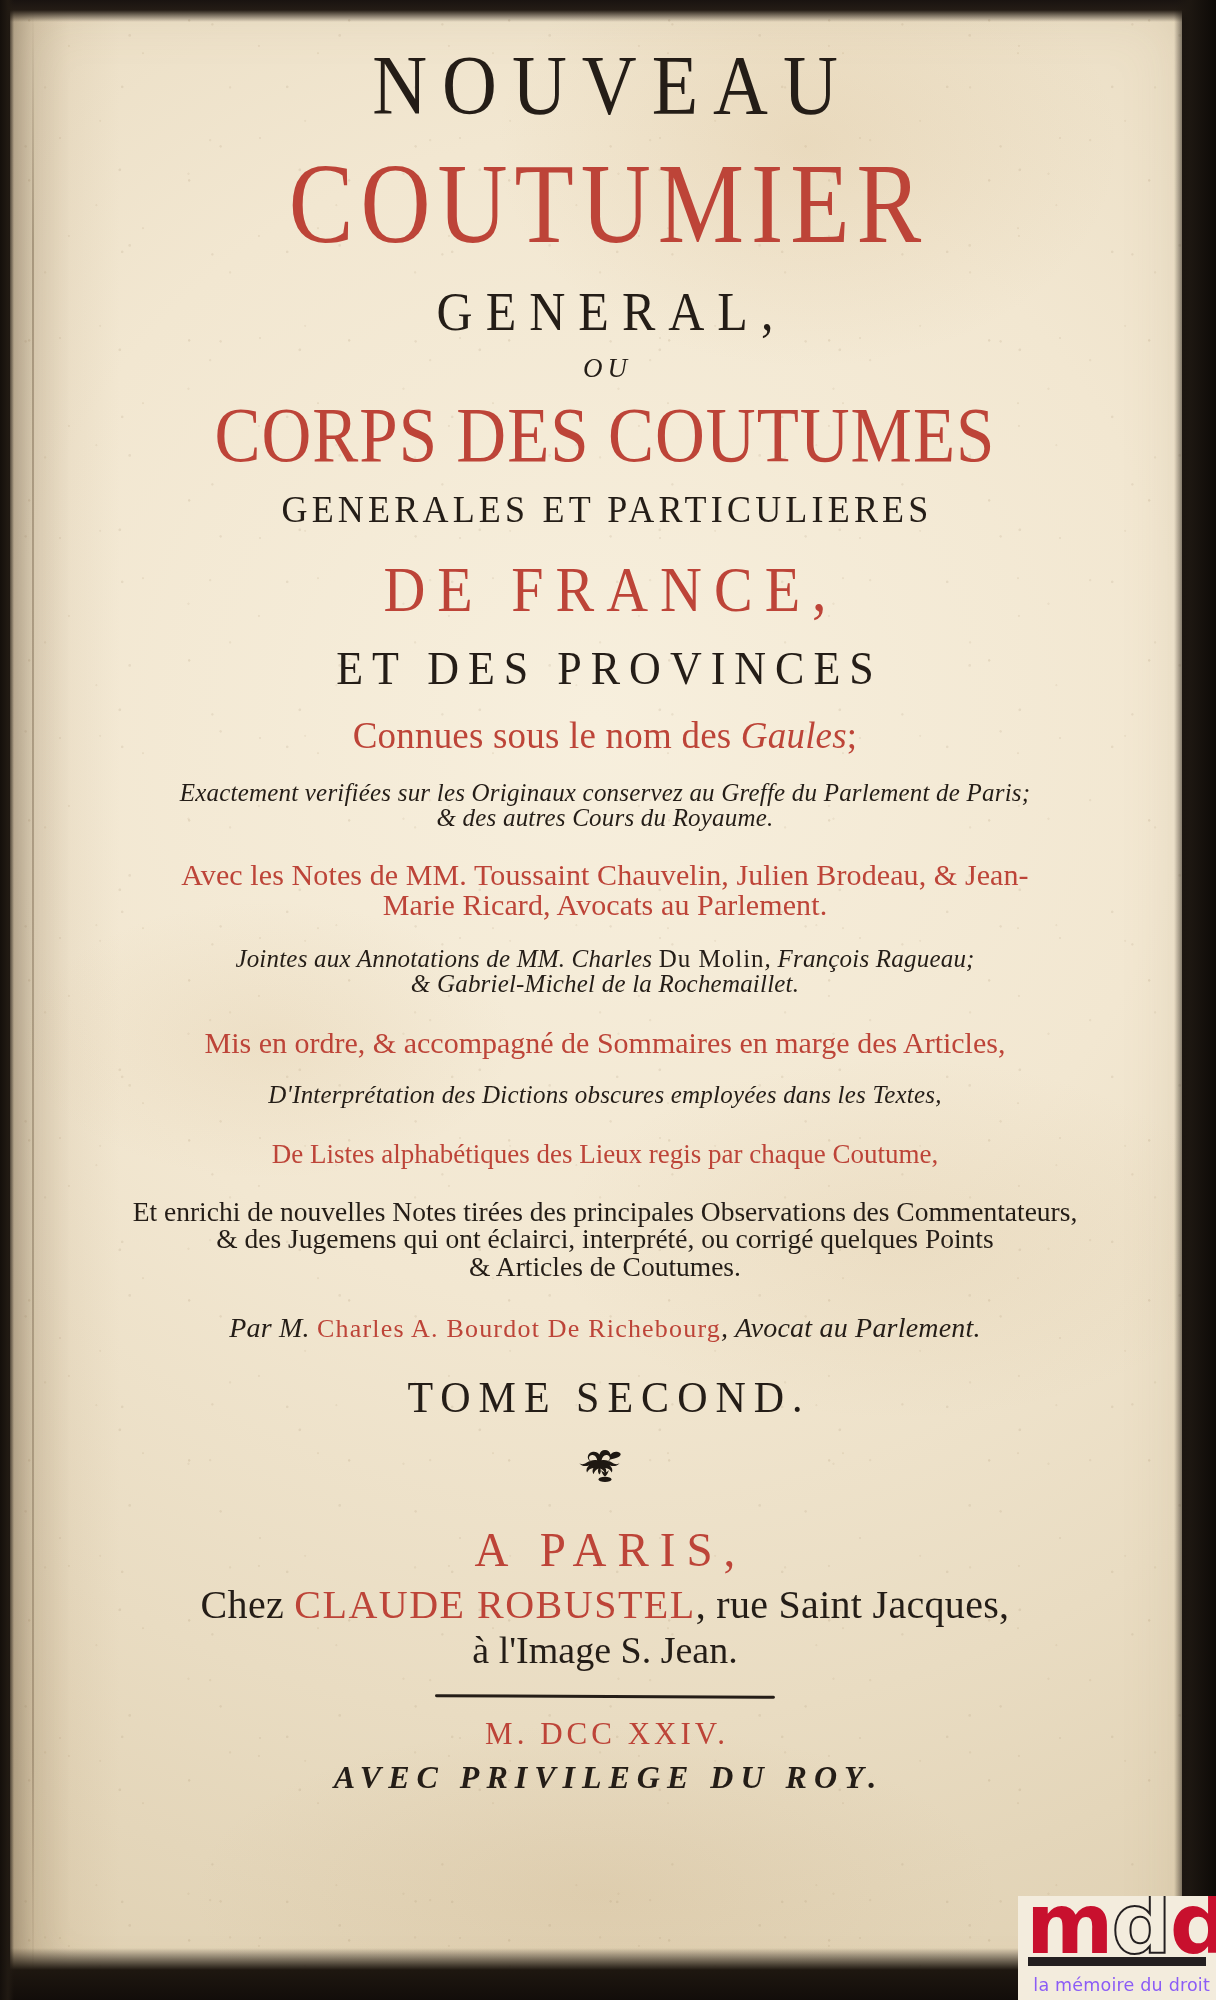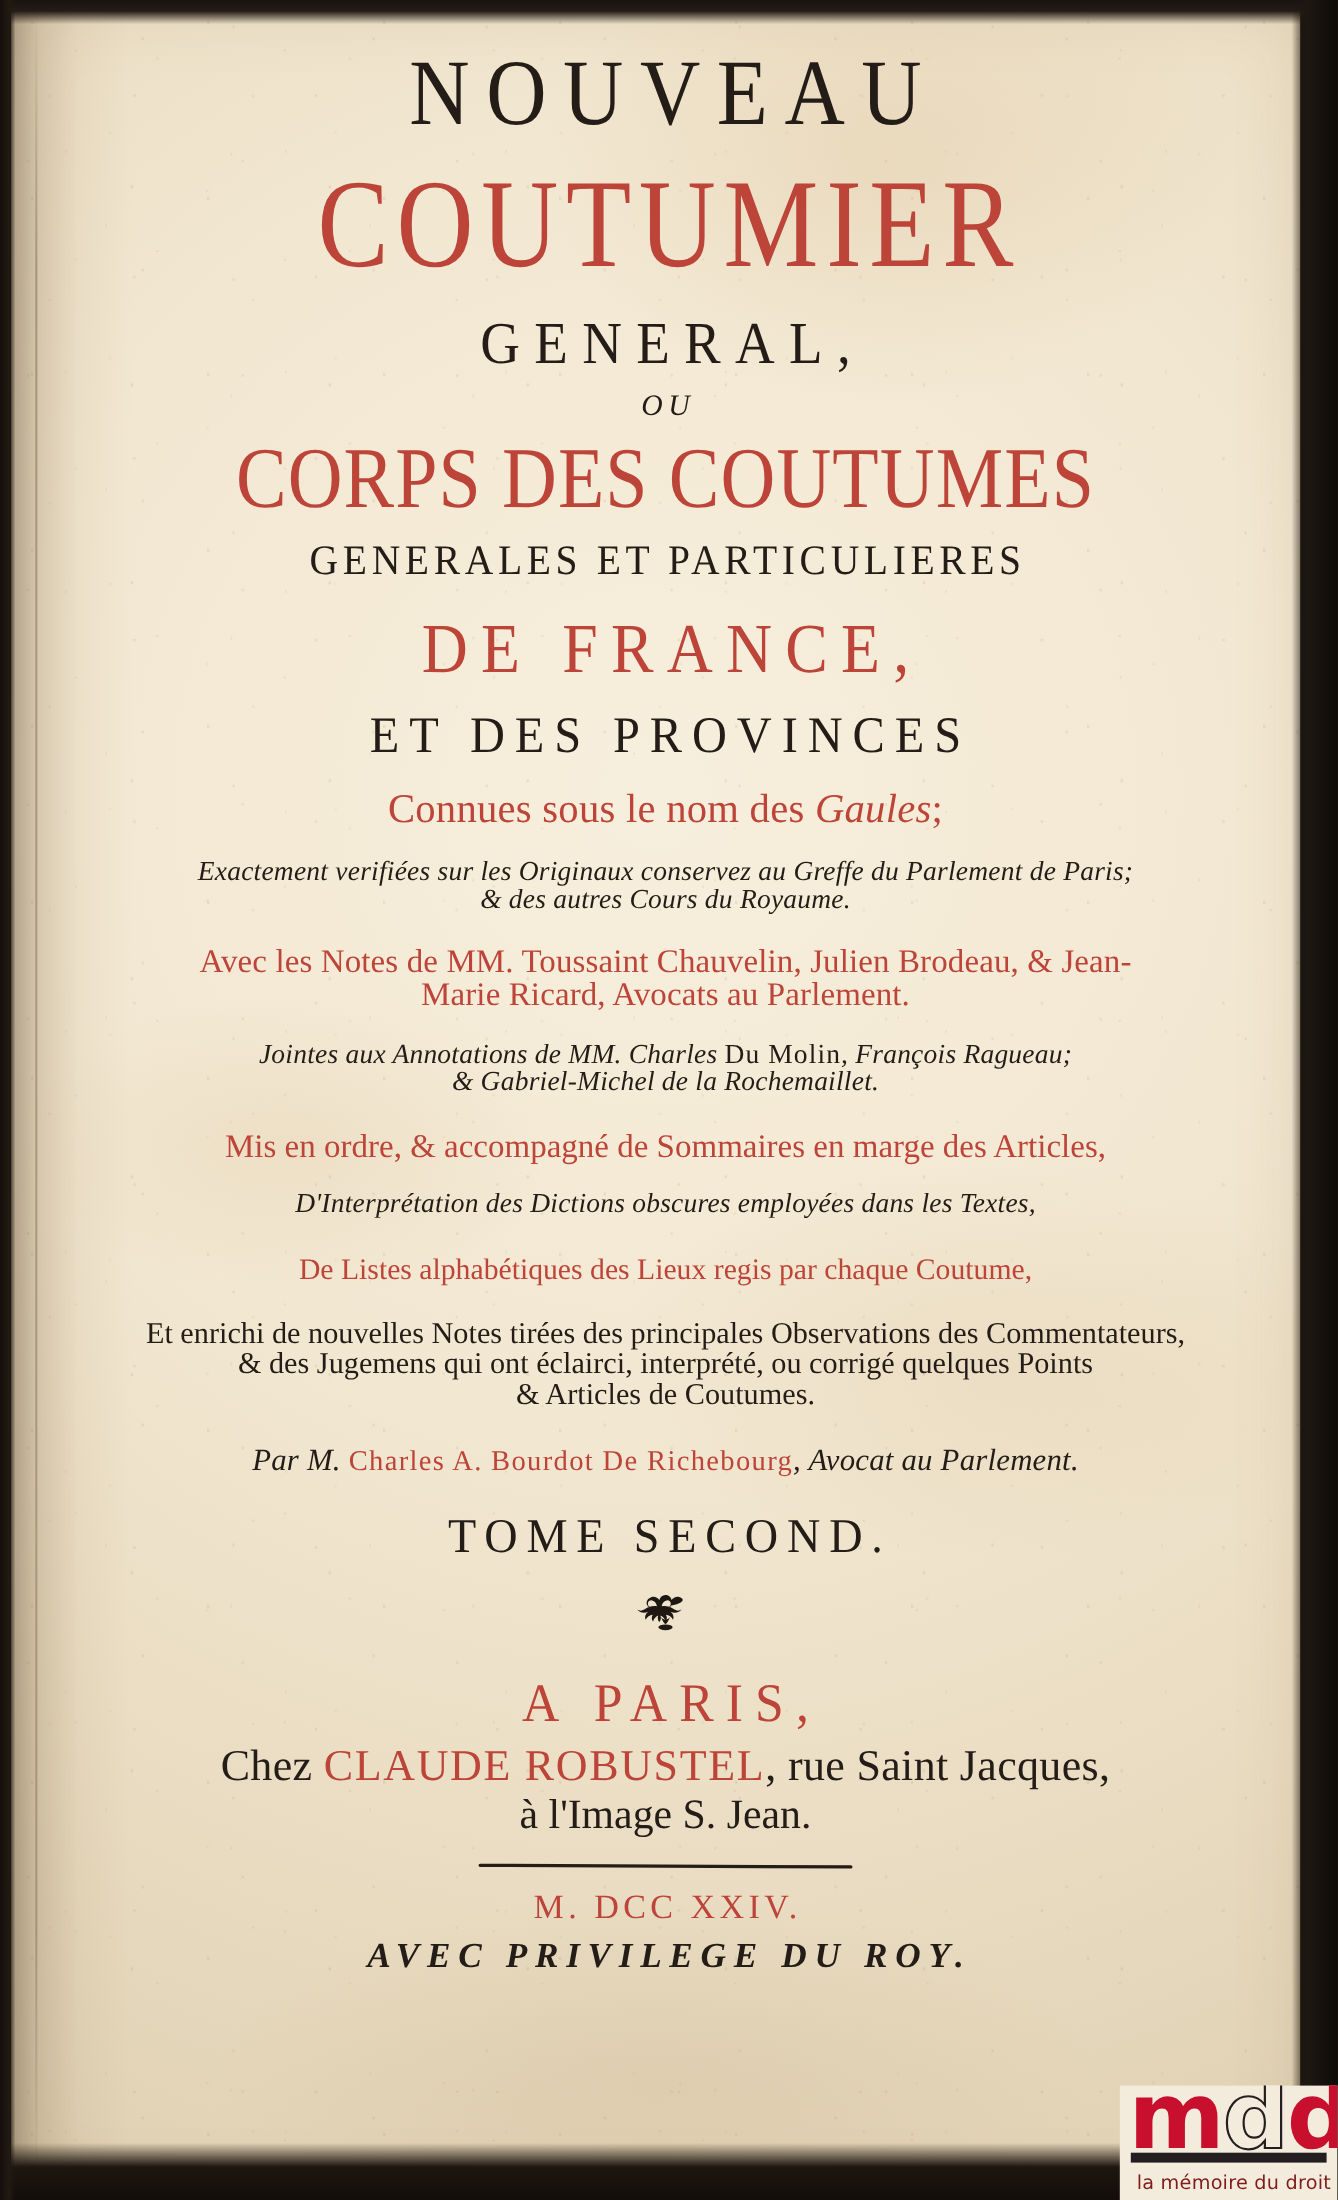--- a/index.html
+++ b/index.html
@@ -278,21 +278,21 @@
   #logo .bar {
     position: absolute;
     left: 10px; bottom: 34px;
     width: 178px; height: 9px;
     background: #231f20;
   }
   #logo .tag {
     position: absolute;
     left: 0; right: 6px; bottom: 5px;
     text-align: right;
-    color: #7f1d1d;
+    color: #8b5cf6;
     font-size: 17.5px;
     font-weight: 500;
     letter-spacing: .2px;
   }
 </style>
 </head>
 <body>
 
 <div id="scan">
 

